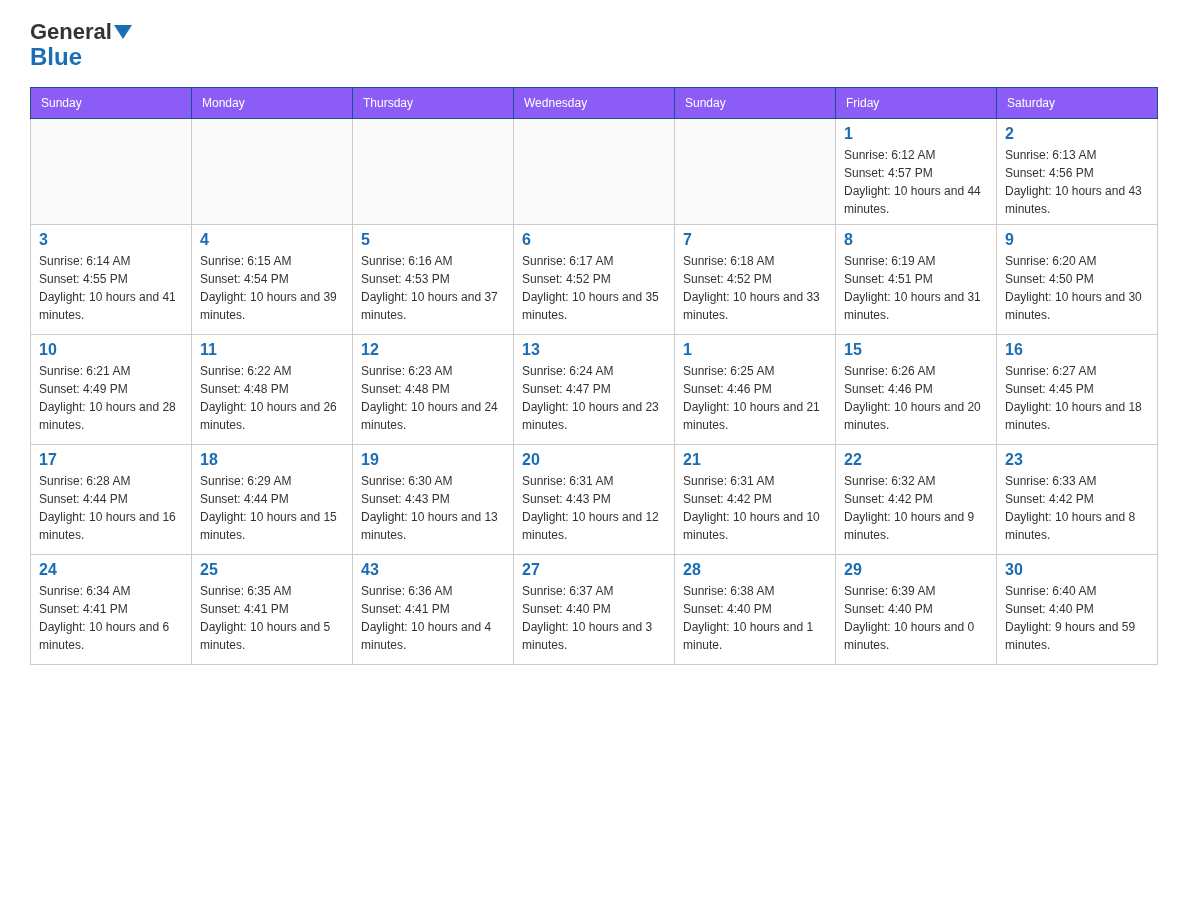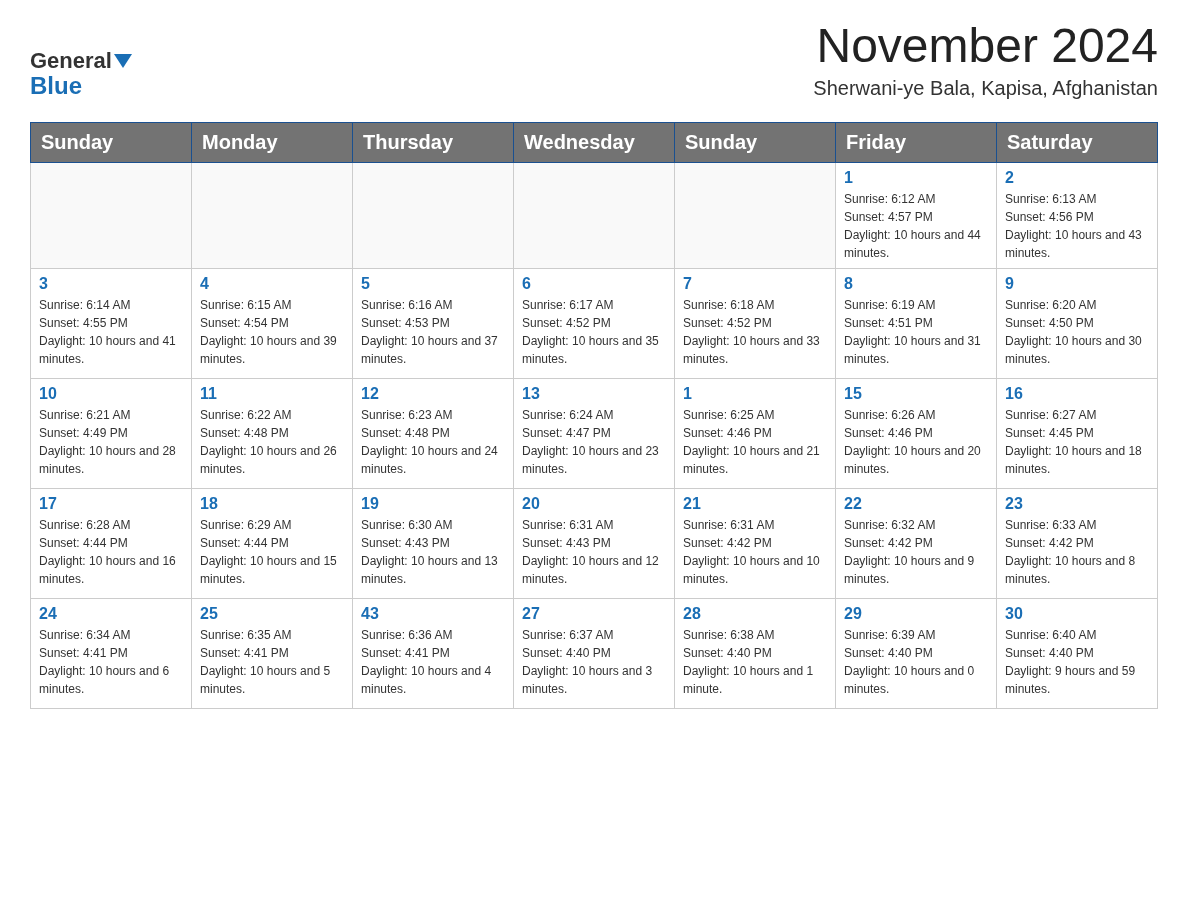--- a/index.html
+++ b/index.html
@@ -7,22 +7,22 @@
       font-family: Arial, sans-serif;
       background: #fff;
       color: #333;
       padding: 20px 30px;
       width: 1188px;
       min-height: 918px;
     }
     .header {
       display: flex;
       justify-content: space-between;
-      align-items: flex-end;
-      margin-bottom: 22px;
+      align-items: center;
+      margin-bottom: 16px;
     }
     .logo {
       display: flex;
       flex-direction: column;
       align-items: flex-start;
     }
     .logo-general {
       font-size: 22px;
       font-weight: bold;
       color: #333;
@@ -58,24 +58,24 @@
       color: #333;
       margin-top: 4px;
     }
     table {
       width: 100%;
       border-collapse: collapse;
       margin-top: 8px;
       table-layout: fixed;
     }
     thead tr th {
-      background-color: #737373;
+      background-color: #8b5cf6;
       color: #fff;
-      font-size: 20px;
-      font-weight: bold;
+      font-size: 12px;
+      font-weight: normal;
       padding: 8px 10px;
       text-align: left;
       border: 1px solid #1a5090;
     }
     tbody tr td {
       vertical-align: top;
       padding: 6px 8px;
       border: 1px solid #ccc;
       font-size: 12.5px;
       color: #333;
@@ -103,24 +103,20 @@
 </head>
 <body>
 
 <div class="header">
   <div class="logo">
     <div style="display:flex;align-items:center;">
       <span class="logo-general">General</span>
       <span class="logo-triangle"></span>
     </div>
     <span class="logo-blue">Blue</span>
-  </div>
-  <div class="title-block">
-    <div class="month-title">November 2024</div>
-    <div class="location">Sherwani-ye Bala, Kapisa, Afghanistan</div>
   </div>
 </div>
 
 <table>
   <thead>
     <tr id="header-row">
         <th>Sunday</th>
         <th>Monday</th>
         <th>Thursday</th>
         <th>Wednesday</th>

